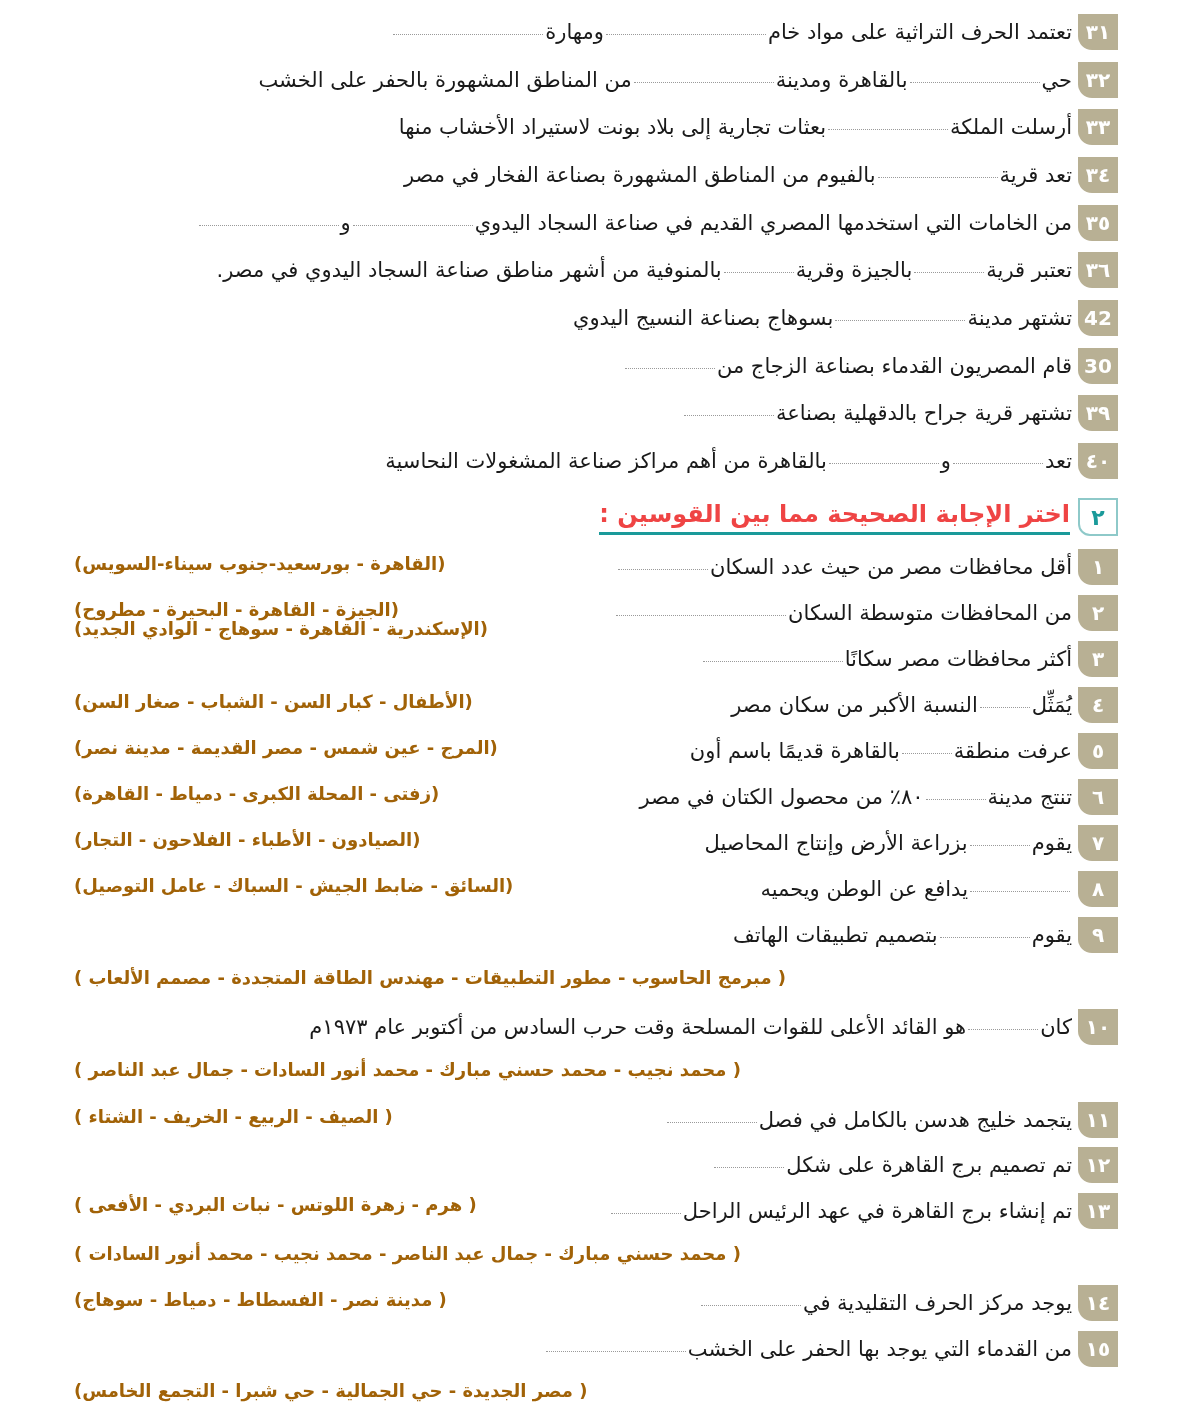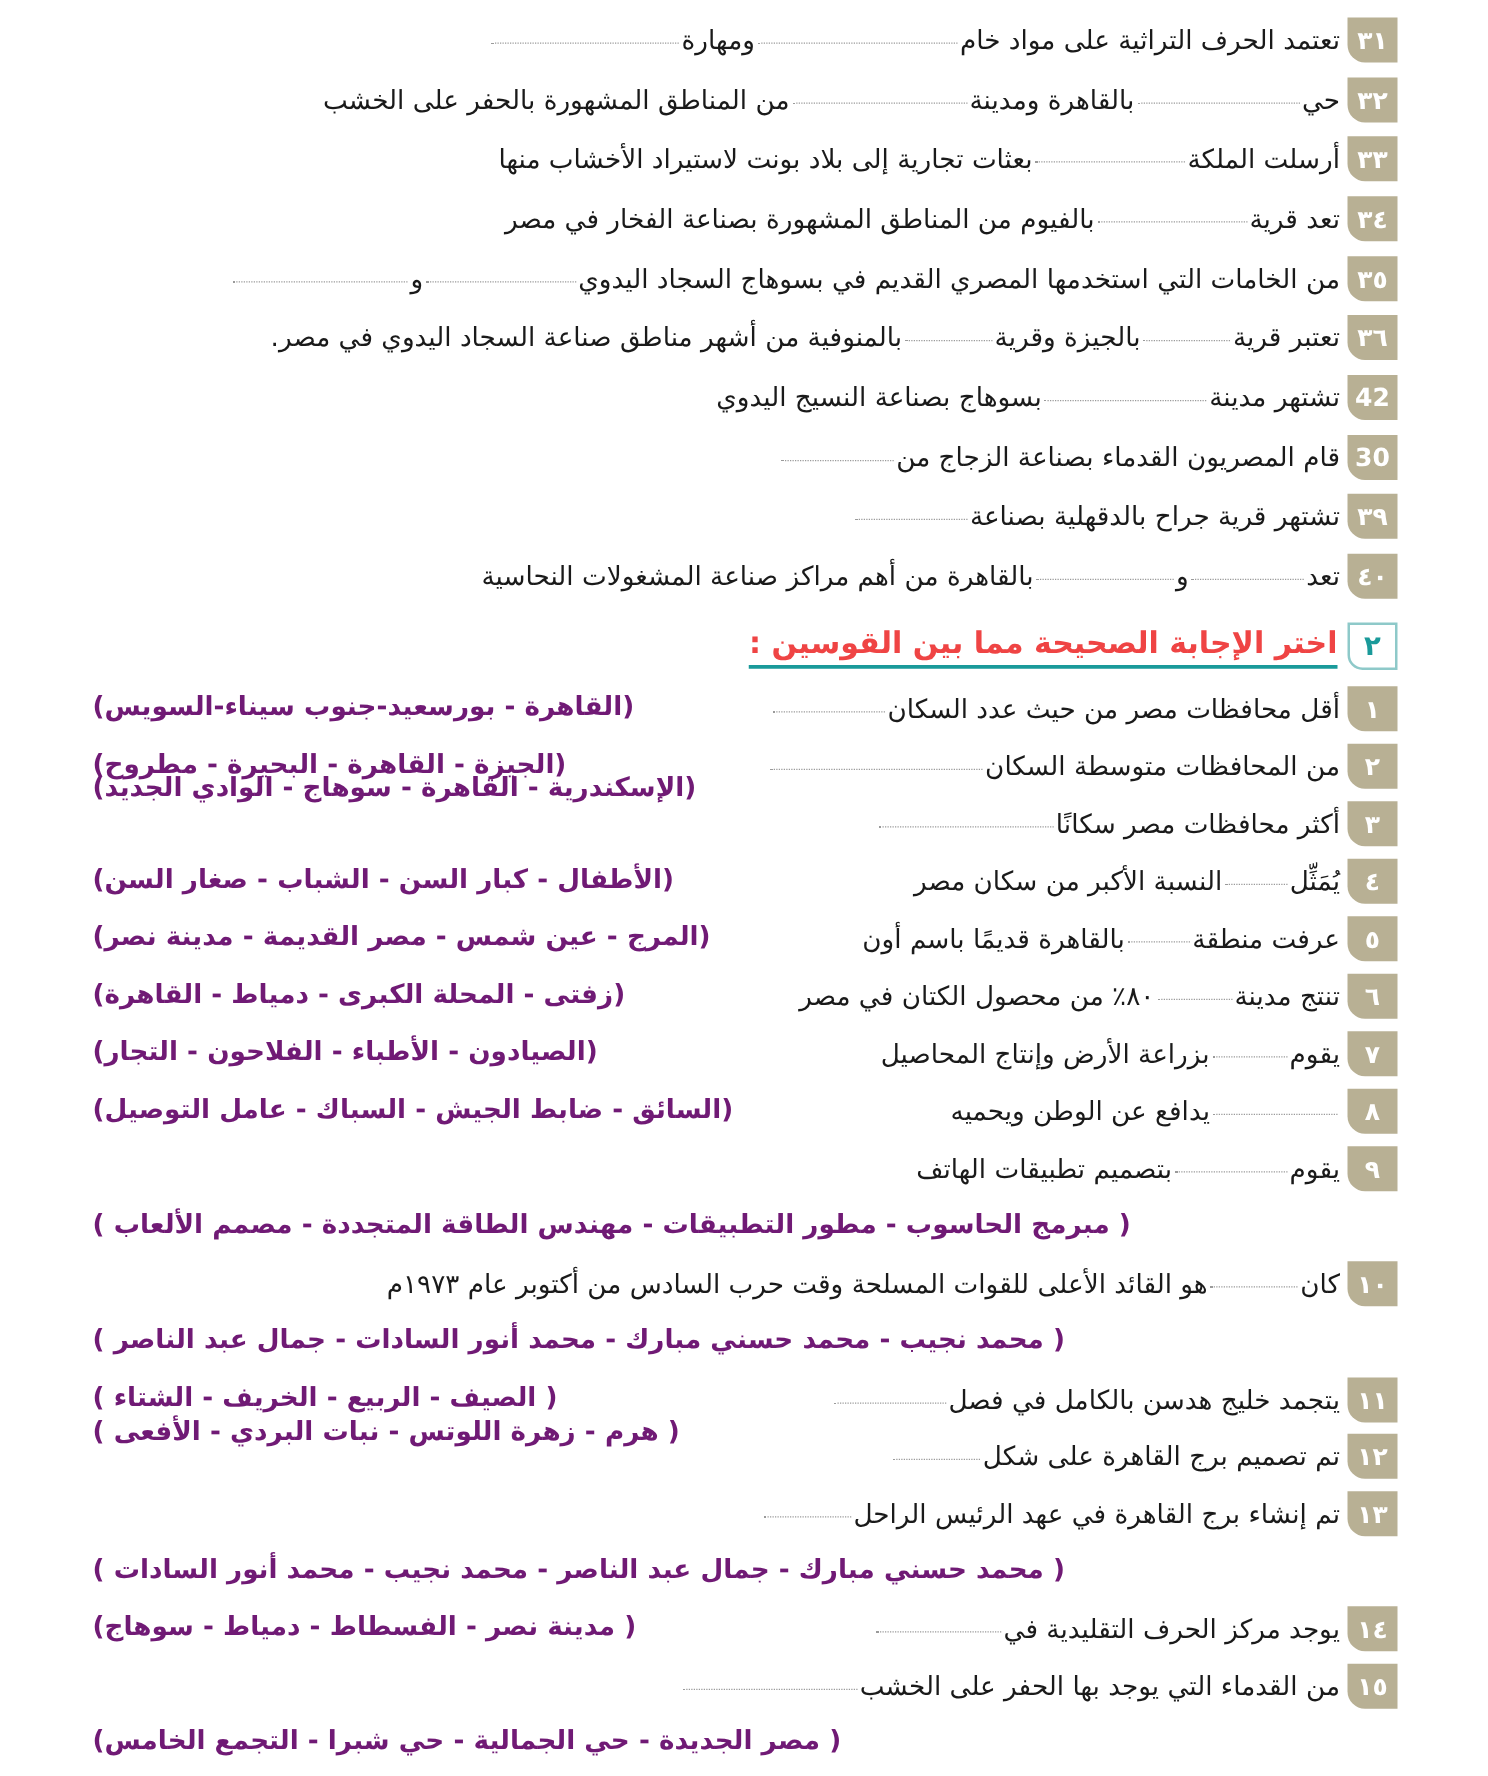--- a/index.html
+++ b/index.html
@@ -22,21 +22,21 @@
   .q {
     direction: rtl; font-size: 21px; white-space: nowrap;
     display: flex; flex-direction: row; align-items: baseline;
   }
   .blank {
     display: inline-block; border-bottom: 1px dotted #9a9a9a;
     height: 0; margin: 0 2px; position: relative; top: -4px;
   }
   .opts {
     position: absolute; direction: rtl; white-space: nowrap;
-    font-size: 21px; color: #701a75; font-weight: bold;
+    font-size: 18px; color: #a16207; font-weight: bold;
   }
   .section-head {
     position: absolute; right: 72px; top: 497px; height: 40px;
     display: flex; flex-direction: row-reverse; align-items: center;
   }
   .sec-num {
     width: 36px; height: 34px; border: 2px solid #8ec9c9;
     border-radius: 0 0 0 12px; color: #1a9a9a; font-weight: bold;
     font-size: 22px; display: flex; align-items: center; justify-content: center;
     margin-left: 8px;
@@ -81,21 +81,21 @@
       <div class="badge">٣٤</div>
       <div class="q">
         <span>تعد قرية</span>
         <span class="blank" style="width: 120px;"></span>
         <span>بالفيوم من المناطق المشهورة بصناعة الفخار في مصر</span>
       </div>
     </div>
     <div class="row" style="top: 203px;">
       <div class="badge">٣٥</div>
       <div class="q">
-        <span>من الخامات التي استخدمها المصري القديم في بسوهاج السجاد اليدوي</span>
+        <span>من الخامات التي استخدمها المصري القديم في صناعة السجاد اليدوي</span>
         <span class="blank" style="width: 120px;"></span>
         <span>و</span>
         <span class="blank" style="width: 140px;"></span>
       </div>
     </div>
     <div class="row" style="top: 250px;">
       <div class="badge">٣٦</div>
       <div class="q">
         <span>تعتبر قرية</span>
         <span class="blank" style="width: 70px;"></span>
@@ -234,21 +234,21 @@
       </div>
     </div>
     <div class="opts" style="left: 74px; top: 1106px;">( الصيف - الربيع - الخريف - الشتاء )</div>
     <div class="row" style="top: 1145px;">
       <div class="badge">١٢</div>
       <div class="q">
         <span>تم تصميم برج القاهرة على شكل</span>
         <span class="blank" style="width: 70px;"></span>
       </div>
     </div>
-    <div class="opts" style="left: 74px; top: 1133px;">( هرم - زهرة اللوتس - نبات البردي - الأفعى )</div>
+    <div class="opts" style="left: 74px; top: 1194px;">( هرم - زهرة اللوتس - نبات البردي - الأفعى )</div>
     <div class="row" style="top: 1191px;">
       <div class="badge">١٣</div>
       <div class="q">
         <span>تم إنشاء برج القاهرة في عهد الرئيس الراحل</span>
         <span class="blank" style="width: 70px;"></span>
       </div>
     </div>
     <div class="opts" style="left: 74px; top: 1243px;">( محمد حسني مبارك - جمال عبد الناصر - محمد نجيب - محمد أنور السادات )</div>
     <div class="row" style="top: 1283px;">
       <div class="badge">١٤</div>

